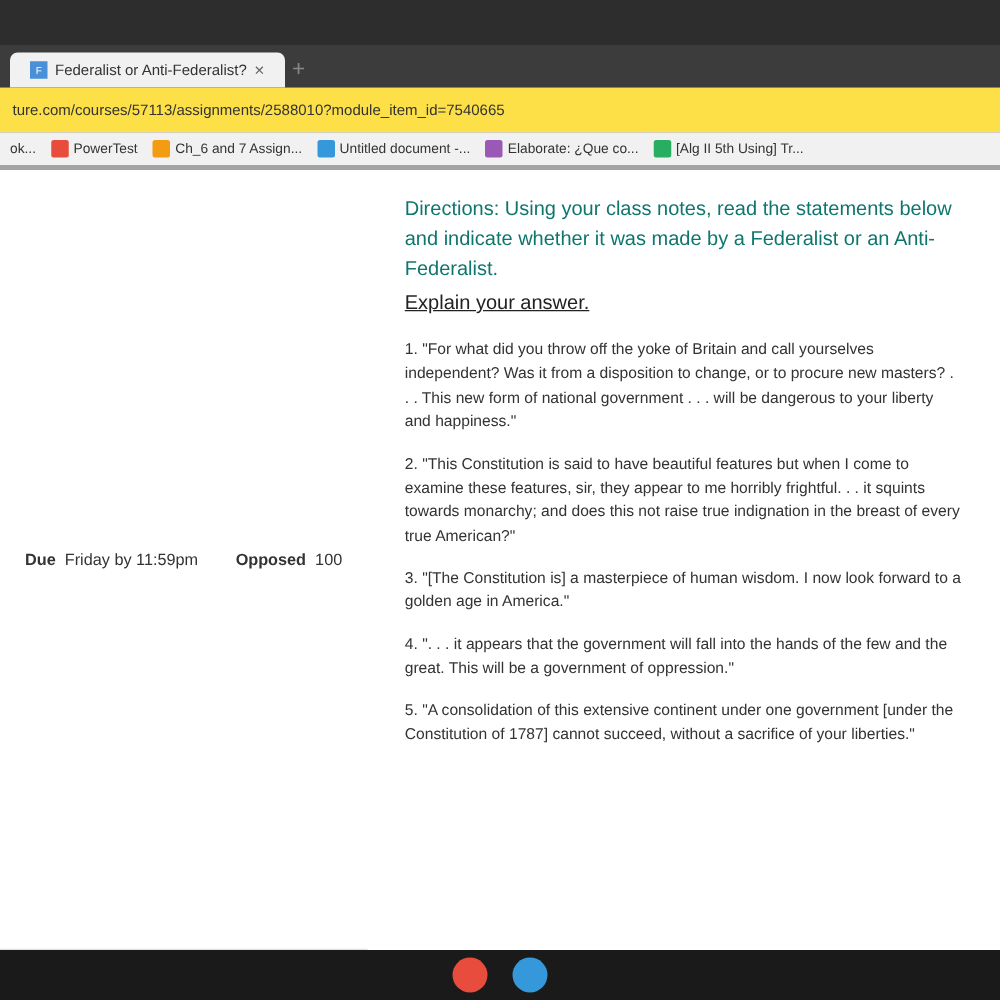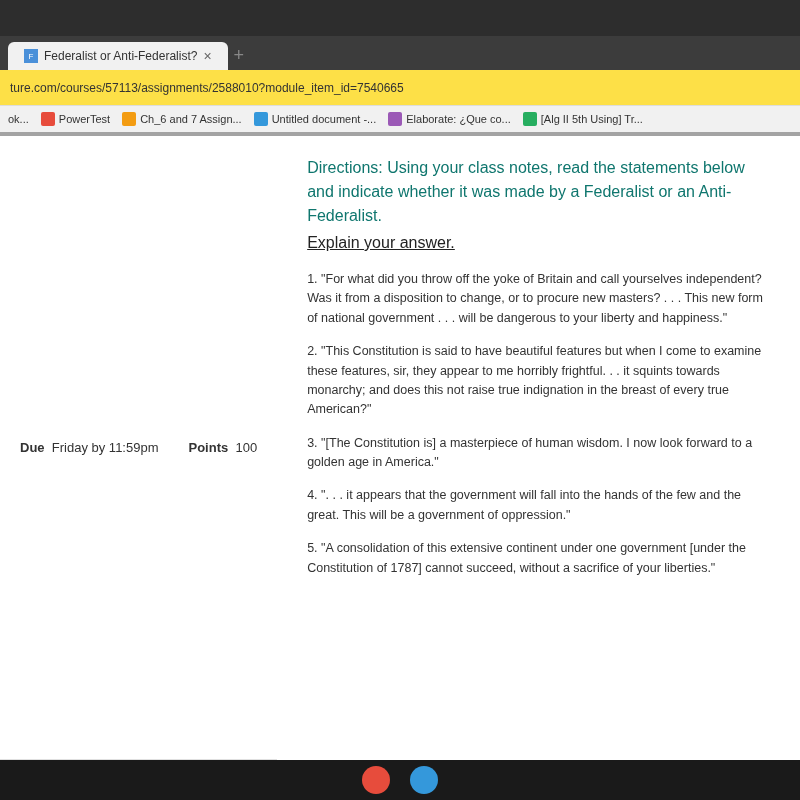--- a/index.html
+++ b/index.html
@@ -243,21 +243,21 @@
 </div>
 
 <div class="browser-content">
 
   <div class="assignment-header">
     <span>
       <span class="label">Due</span>&nbsp;
       <span class="value">Friday by 11:59pm</span>
     </span>
     <span>
-      <span class="label">Points</span>&nbsp;
+      <span class="label">Opposed</span>&nbsp;
       <span class="value">100</span>
     </span>
   </div>
 
   <div class="content-area">
 
     <p class="directions-text">Directions: Using your class notes, read the statements  below and indicate whether it was made by a Federalist or an Anti-Federalist.</p>
     <p class="explain-answer">Explain your answer.</p>
 
 

